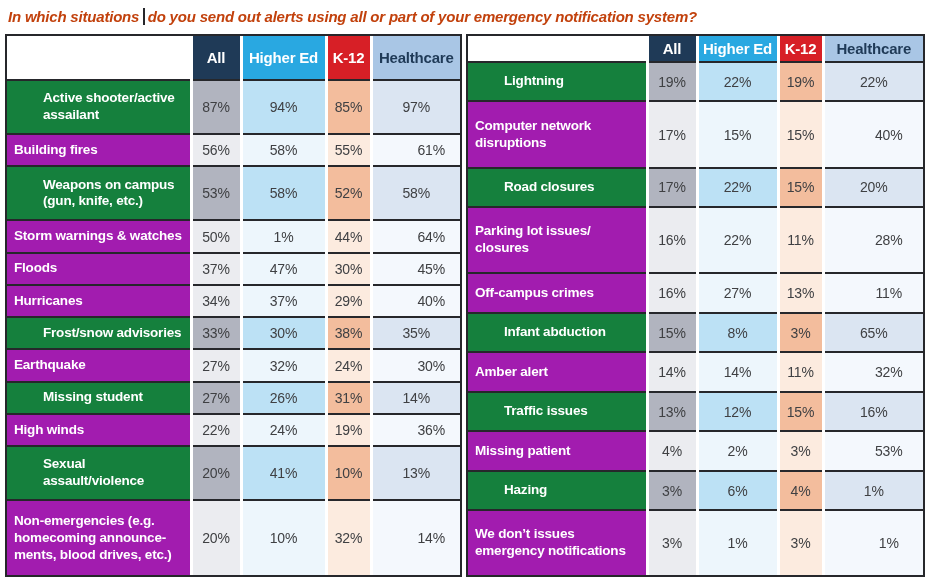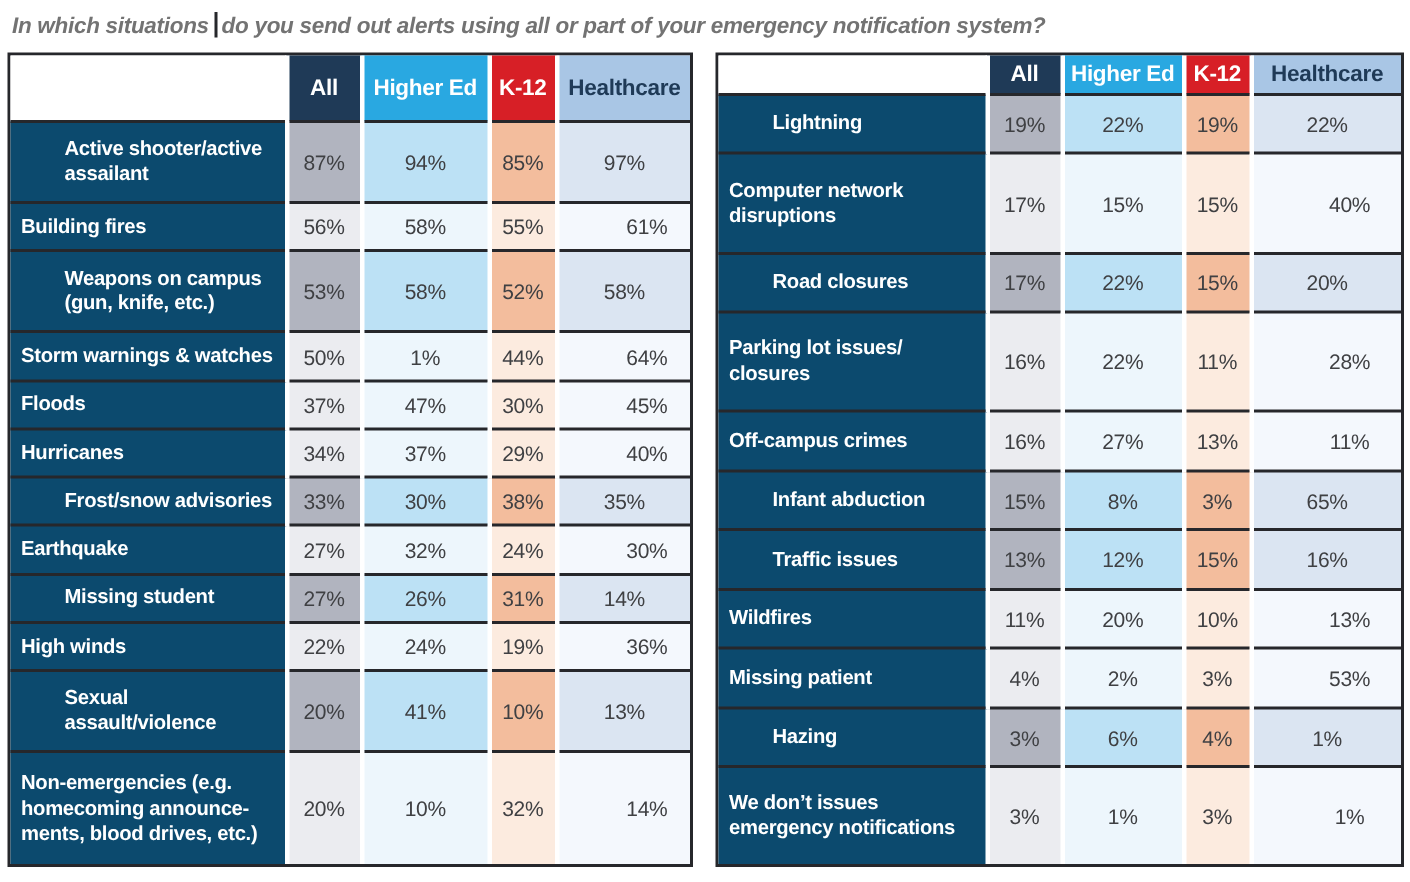--- a/index.html
+++ b/index.html
@@ -10,35 +10,35 @@
     width: 940px;
     height: 588px;
     overflow: hidden;
   }
   .page { width: 940px; height: 588px; padding: 6px 4px 0 5px; position: relative; }
 
   .title {
     font-size: 15px;
     font-style: italic;
     font-weight: bold;
-    color: #737373;
+    color: #c2410c;
     letter-spacing: -0.2px;
     margin: 2px 0 9px 3px;
     white-space: nowrap;
   }
   .caret {
     display: inline-block;
     width: 1.5px;
     height: 17px;
     background: #26272b;
     vertical-align: -3px;
     margin: 0 3px 0 4px;
   }
 
-  .tables { display: flex; gap: 4px; align-items: stretch; justify-content: space-between; }
+  .tables { display: flex; gap: 4px; align-items: stretch; }
   .tablewrap { border: 2px solid #26272b; background: #fff; }
 
   table {
     border-collapse: collapse;
     table-layout: fixed;
     height: 539px;
   }
   table.left  { width: 453px; }
   table.right { width: 455px; }
 
@@ -64,22 +64,22 @@
 
   td.label {
     color: #ffffff;
     font-weight: bold;
     font-size: 13.5px;
     letter-spacing: -0.2px;
     line-height: 1.25;
     padding: 3px 7px;
     text-align: left;
   }
-  tr.dark  td.label { background: #0c4a6e; padding-left: 36px; }
-  tr.light td.label { background: #0c4a6e; }
+  tr.dark  td.label { background: #15803d; padding-left: 36px; }
+  tr.light td.label { background: #a21caf; }
 
   td.val {
     text-align: center;
     font-size: 14px;
     color: #3f4043;
     letter-spacing: -0.2px;
     padding: 2px;
   }
   tr.dark  td.c0 { background: #b1b4bf; }
   tr.dark  td.c1 { background: #bce1f5; }
@@ -257,35 +257,35 @@
               <td class="val c2">13%</td>
               <td class="val c3">11%</td>
             </tr>
             <tr class="dark">
               <td class="label">Infant abduction</td>
               <td class="val c0">15%</td>
               <td class="val c1">8%</td>
               <td class="val c2">3%</td>
               <td class="val c3">65%</td>
             </tr>
+            <tr class="light">
+              <td class="label">Amber alert</td>
+              <td class="val c0">14%</td>
+              <td class="val c1">14%</td>
+              <td class="val c2">11%</td>
+              <td class="val c3">32%</td>
+            </tr>
             <tr class="dark">
               <td class="label">Traffic issues</td>
               <td class="val c0">13%</td>
               <td class="val c1">12%</td>
               <td class="val c2">15%</td>
               <td class="val c3">16%</td>
             </tr>
             <tr class="light">
-              <td class="label">Wildfires</td>
-              <td class="val c0">11%</td>
-              <td class="val c1">20%</td>
-              <td class="val c2">10%</td>
-              <td class="val c3">13%</td>
-            </tr>
-            <tr class="light">
               <td class="label">Missing patient</td>
               <td class="val c0">4%</td>
               <td class="val c1">2%</td>
               <td class="val c2">3%</td>
               <td class="val c3">53%</td>
             </tr>
             <tr class="dark">
               <td class="label">Hazing</td>
               <td class="val c0">3%</td>
               <td class="val c1">6%</td>

